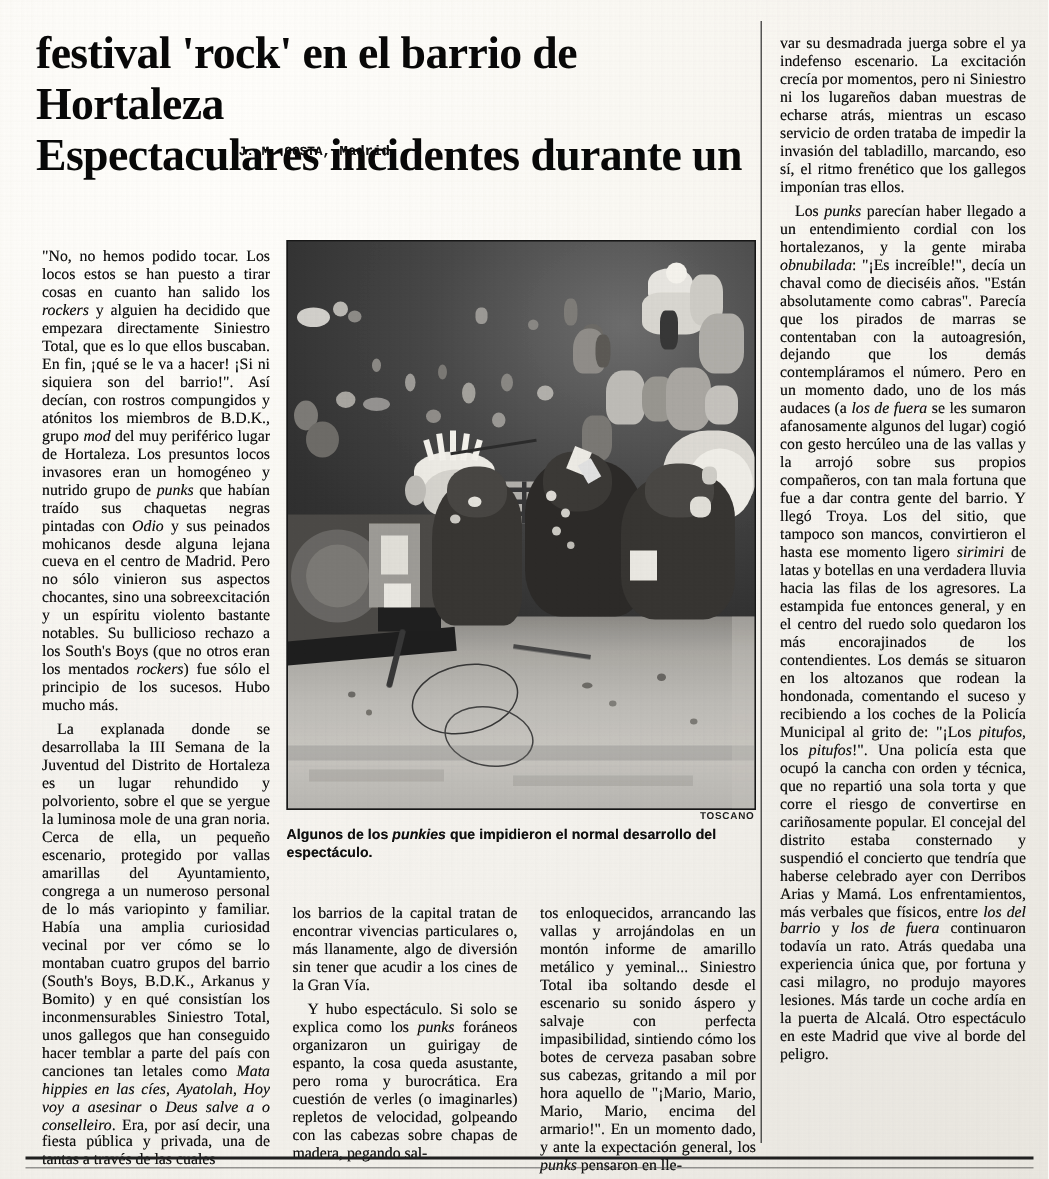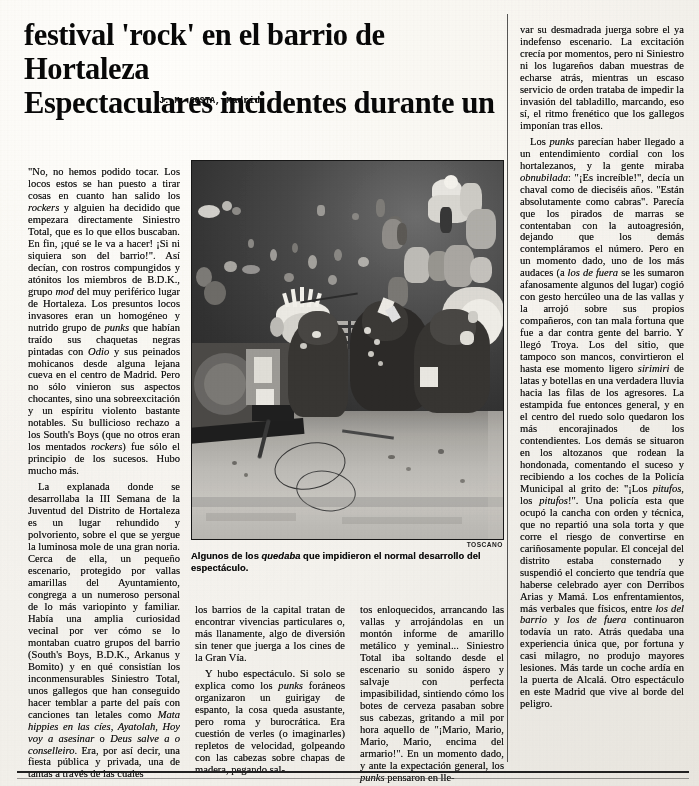--- a/index.html
+++ b/index.html
@@ -327,29 +327,29 @@
       <div class="blob" style="left:246px;top:288px;width:6px;height:5px;background:#6a6864;"></div>
       <div class="blob" style="left:268px;top:318px;width:5px;height:4px;background:#7d7b76;"></div>
       <div class="shape" style="left:0px;  top:336px;width:311px;height:10px;background:rgba(120,118,114,.28);"></div>
       <div class="shape" style="left:14px; top:352px;width:90px; height:8px; background:rgba(130,128,124,.25);"></div>
       <div class="shape" style="left:150px;top:356px;width:120px;height:7px; background:rgba(125,123,119,.22);"></div>
 
       <div class="shape" style="left:296px;top:250px;width:16px;height:128px;background:rgba(200,198,193,.35);"></div>
     </div>
 
     <div id="photo-credit">TOSCANO</div>
-    <div id="photo-caption" class="inked">Algunos de los <i>quedaba</i> que impidieron el normal desarrollo del espectáculo.</div>
+    <div id="photo-caption" class="inked">Algunos de los <i>punkies</i> que impidieron el normal desarrollo del espectáculo.</div>
   </div>
 
   <div id="col1" class="bodycol inked">
       <p>"No, no hemos podido tocar. Los locos estos se han puesto a tirar cosas en cuanto han salido los <i>rockers</i> y alguien ha decidido que empezara directamente Siniestro Total, que es lo que ellos buscaban. En fin, ¡qué se le va a hacer! ¡Si ni siquiera son del barrio!". Así decían, con rostros compungidos y atónitos los miembros de B.D.K., grupo <i>mod</i> del muy periférico lugar de Hortaleza. Los presuntos locos invasores eran un homogéneo y nutrido grupo de <i>punks</i> que habían traído sus chaquetas negras pintadas con <i>Odio</i> y sus peinados mohicanos desde alguna lejana cueva en el centro de Madrid. Pero no sólo vinieron sus aspectos chocantes, sino una sobreexcitación y un espíritu violento bastante notables. Su bullicioso rechazo a los South's Boys (que no otros eran los mentados <i>rockers</i>) fue sólo el principio de los sucesos. Hubo mucho más.</p>
       <p>La explanada donde se desarrollaba la III Semana de la Juventud del Distrito de Hortaleza es un lugar rehundido y polvoriento, sobre el que se yergue la luminosa mole de una gran noria. Cerca de ella, un pequeño escenario, protegido por vallas amarillas del Ayuntamiento, congrega a un numeroso personal de lo más variopinto y familiar. Había una amplia curiosidad vecinal por ver cómo se lo montaban cuatro grupos del barrio (South's Boys, B.D.K., Arkanus y Bomito) y en qué consistían los inconmensurables Siniestro Total, unos gallegos que han conseguido hacer temblar a parte del país con canciones tan letales como <i>Mata hippies en las cíes</i>, <i>Ayatolah</i>, <i>Hoy voy a asesinar</i> o <i>Deus salve a o conselleiro</i>. Era, por así decir, una fiesta pública y privada, una de tantas a través de las cuales</p>
     </div>
   <div id="col2" class="bodycol inked">
-      <p>los barrios de la capital tratan de encontrar vivencias particulares o, más llanamente, algo de diversión sin tener que juerga a los cines de la Gran Vía.</p>
+      <p>los barrios de la capital tratan de encontrar vivencias particulares o, más llanamente, algo de diversión sin tener que acudir a los cines de la Gran Vía.</p>
       <p>Y hubo espectáculo. Si solo se explica como los <i>punks</i> foráneos organizaron un guirigay de espanto, la cosa queda asustante, pero roma y burocrática. Era cuestión de verles (o imaginarles) repletos de velocidad, golpeando con las cabezas sobre chapas de madera, pegando sal-</p>
     </div>
   <div id="col3" class="bodycol inked">
       <p>tos enloquecidos, arrancando las vallas y arrojándolas en un montón informe de amarillo metálico y yeminal... Siniestro Total iba soltando desde el escenario su sonido áspero y salvaje con perfecta impasibilidad, sintiendo cómo los botes de cerveza pasaban sobre sus cabezas, gritando a mil por hora aquello de "¡Mario, Mario, Mario, Mario, encima del armario!". En un momento dado, y ante la expectación general, los <i>punks</i> pensaron en lle-</p>
     </div>
   <div id="col4" class="bodycol inked">
       <p>var su desmadrada juerga sobre el ya indefenso escenario. La excitación crecía por momentos, pero ni Siniestro ni los lugareños daban muestras de echarse atrás, mientras un escaso servicio de orden trataba de impedir la invasión del tabladillo, marcando, eso sí, el ritmo frenético que los gallegos imponían tras ellos.</p>
       <p>Los <i>punks</i> parecían haber llegado a un entendimiento cordial con los hortalezanos, y la gente miraba <i>obnubilada</i>: "¡Es increíble!", decía un chaval como de dieciséis años. "Están absolutamente como cabras". Parecía que los pirados de marras se contentaban con la autoagresión, dejando que los demás contempláramos el número. Pero en un momento dado, uno de los más audaces (a <i>los de fuera</i> se les sumaron afanosamente algunos del lugar) cogió con gesto hercúleo una de las vallas y la arrojó sobre sus propios compañeros, con tan mala fortuna que fue a dar contra gente del barrio. Y llegó Troya. Los del sitio, que tampoco son mancos, convirtieron el hasta ese momento ligero <i>sirimiri</i> de latas y botellas en una verdadera lluvia hacia las filas de los agresores. La estampida fue entonces general, y en el centro del ruedo solo quedaron los más encorajinados de los contendientes. Los demás se situaron en los altozanos que rodean la hondonada, comentando el suceso y recibiendo a los coches de la Policía Municipal al grito de: "¡Los <i>pitufos</i>, los <i>pitufos</i>!". Una policía esta que ocupó la cancha con orden y técnica, que no repartió una sola torta y que corre el riesgo de convertirse en cariñosamente popular. El concejal del distrito estaba consternado y suspendió el concierto que tendría que haberse celebrado ayer con Derribos Arias y Mamá. Los enfrentamientos, más verbales que físicos, entre <i>los del barrio</i> y <i>los de fuera</i> continuaron todavía un rato. Atrás quedaba una experiencia única que, por fortuna y casi milagro, no produjo mayores lesiones. Más tarde un coche ardía en la puerta de Alcalá. Otro espectáculo en este Madrid que vive al borde del peligro.</p>
     </div>
 

